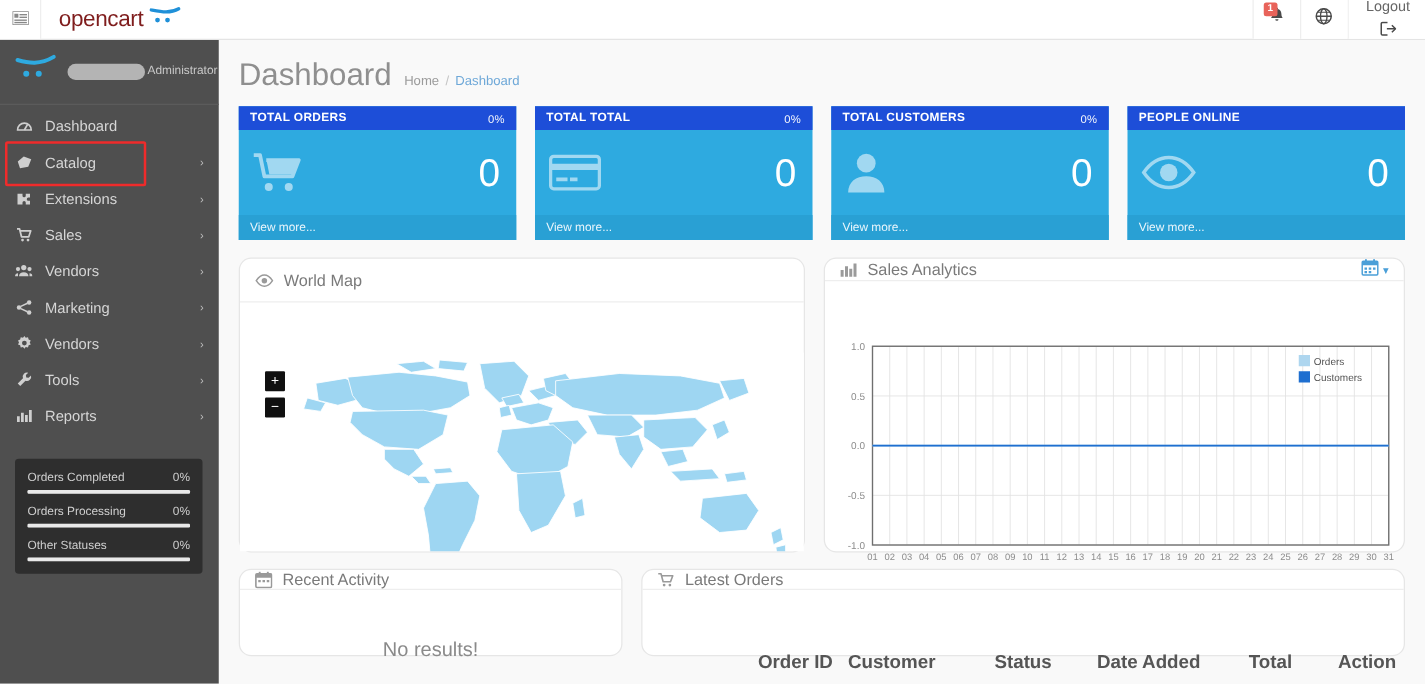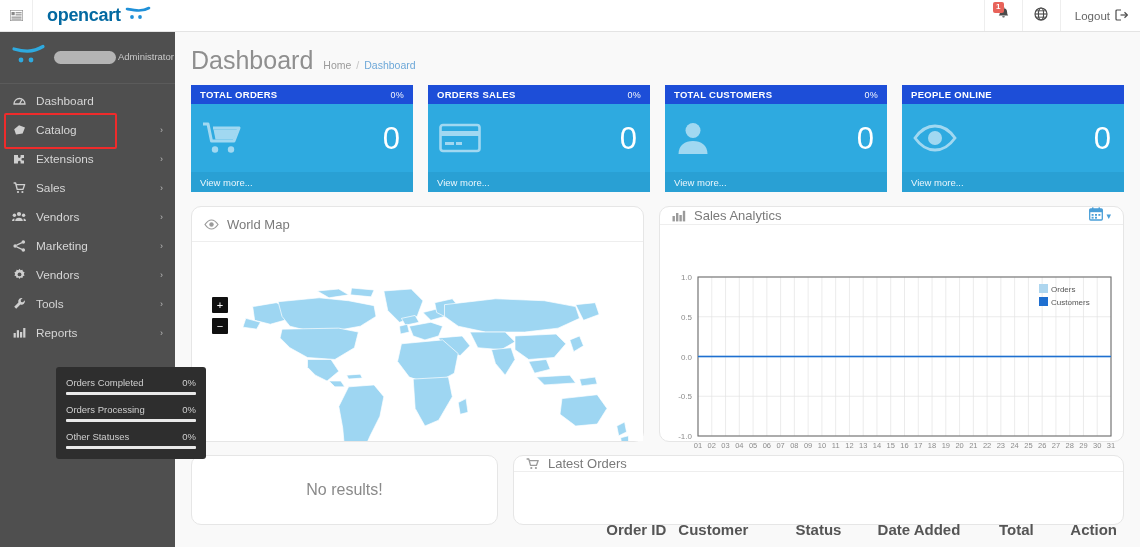--- a/index.html
+++ b/index.html
@@ -21,35 +21,35 @@
   .hamburger {
     width: 33px; height: 31px; display: flex; align-items: center;
     justify-content: center; border-right: 1px solid #eee;
     background: #fff; cursor: pointer;
   }
   .brand {
     display: flex; align-items: center; gap: 4px;
     padding-left: 14px; height: 31px;
   }
   .brand-text {
-    font-size: 18px; font-weight: bold; color: #0369a1;
+    font-size: 18px; font-weight: normal; color: #7f1d1d;
     letter-spacing: -0.3px;
   }
   .topbar-right {
     margin-left: auto; display: flex; align-items: stretch; height: 31px;
   }
   .tb-btn {
     width: 38px; display: flex; align-items: center; justify-content: center;
     border-left: 1px solid #eee; cursor: pointer; position: relative;
     background: #fff;
   }
   .tb-logout {
     display: flex; align-items: center; justify-content: center; gap: 5px;
     padding: 0 12px 0 14px; border-left: 1px solid #eee;
-    font-size: 11.5px; color: #666; cursor: pointer; background: #fff;
+    font-size: 11.5px; color: #666; cursor: pointer; background: #fff; flex-direction: column;
   }
   .badge-notif {
     position: absolute; top: 2px; left: 8px;
     background: #e8635a; color: #fff; font-size: 8px; line-height: 10px;
     min-width: 11px; height: 11px; text-align: center;
     border-radius: 2px; padding: 0 1px; font-weight: bold;
   }
 
   
   .sidebar {
@@ -86,21 +86,20 @@
     width: 113px; height: 36px;
     border: 2px solid #ef2b2b; border-radius: 2px;
     pointer-events: none; z-index: 18;
   }
 
   
   .side-stats {
     position: absolute; left: 12px; top: 335px;
     width: 150px; background: #2e2e2e; border-radius: 3px;
     padding: 10px 10px 8px 10px;
-    margin-left: 44px;
   }
   .stat-row { margin-bottom: 9px; }
   .stat-row:last-child { margin-bottom: 2px; }
   .stat-top {
     display: flex; justify-content: space-between; align-items: baseline;
     font-size: 9.5px; color: #cfcfcf; margin-bottom: 4px;
   }
   .stat-bar { height: 3px; background: #4a4a4a; border-radius: 1px; }
   .stat-bar > i { display: block; height: 3px; background: #e9e9e9; border-radius: 1px; }
 
@@ -438,21 +437,21 @@
           </span>
           <span class="tile-val">0</span>
         </div>
         <div class="tile-foot">
           <span>View more...</span>
         </div>
       </div>
 
       <div class="tile">
         <div class="tile-head">
-          <span>ORDERS SALES</span>
+          <span>TOTAL TOTAL</span>
           <span class="tile-pct">0%</span>
         </div>
         <div class="tile-body">
           <span class="tile-ico">
             <svg width="42" height="30" viewBox="0 0 42 30">
               <rect x="1.5" y="2" width="39" height="26" rx="2.5" fill="none" stroke="#fff" stroke-width="2.6"></rect>
               <rect x="1.5" y="8" width="39" height="5" fill="#fff"></rect>
               <rect x="6" y="19" width="9" height="3" fill="#fff"></rect>
               <rect x="17" y="19" width="6" height="3" fill="#fff"></rect>
             </svg>
@@ -694,20 +693,34 @@
               <rect x="379" y="32" width="9" height="9" fill="#1f6fd0"></rect>
               <text x="391" y="40" font-size="8" fill="#555" font-family="&quot;Liberation Sans&quot;, sans-serif">Customers</text>
             </svg>
         </div>
       </div>
     </div>
 
     <div class="row2">
 
       <div class="panel activity-panel">
+        <div class="panel-head">
+          <span class="ph-ico">
+            <svg width="14" height="14" viewBox="0 0 14 14">
+              <rect x="0.7" y="2" width="12.6" height="11" rx="1" fill="none" stroke="#9a9a9a" stroke-width="1.3"></rect>
+              <rect x="0.7" y="2" width="12.6" height="3.2" fill="#9a9a9a"></rect>
+              <rect x="3" y="0.4" width="1.5" height="3" fill="#9a9a9a"></rect>
+              <rect x="9.5" y="0.4" width="1.5" height="3" fill="#9a9a9a"></rect>
+              <rect x="2.6" y="7" width="2" height="1.8" fill="#9a9a9a"></rect>
+              <rect x="6" y="7" width="2" height="1.8" fill="#9a9a9a"></rect>
+              <rect x="9.4" y="7" width="2" height="1.8" fill="#9a9a9a"></rect>
+            </svg>
+          </span>
+          <span>Recent Activity</span>
+        </div>
         <div class="no-results">No results!</div>
       </div>
 
       <div class="panel orders-panel">
         <div class="panel-head">
           <span class="ph-ico">
             <svg width="14" height="12" viewBox="0 0 14 12">
               <path d="M0.6 1 H2.8 L4.5 7.4 H10.4 L12.2 2.6 H3.4" fill="none" stroke="#9a9a9a" stroke-width="1.3" stroke-linejoin="round"></path>
               <circle cx="5.3" cy="10" r="1.1" fill="#9a9a9a"></circle>
               <circle cx="9.9" cy="10" r="1.1" fill="#9a9a9a"></circle>

